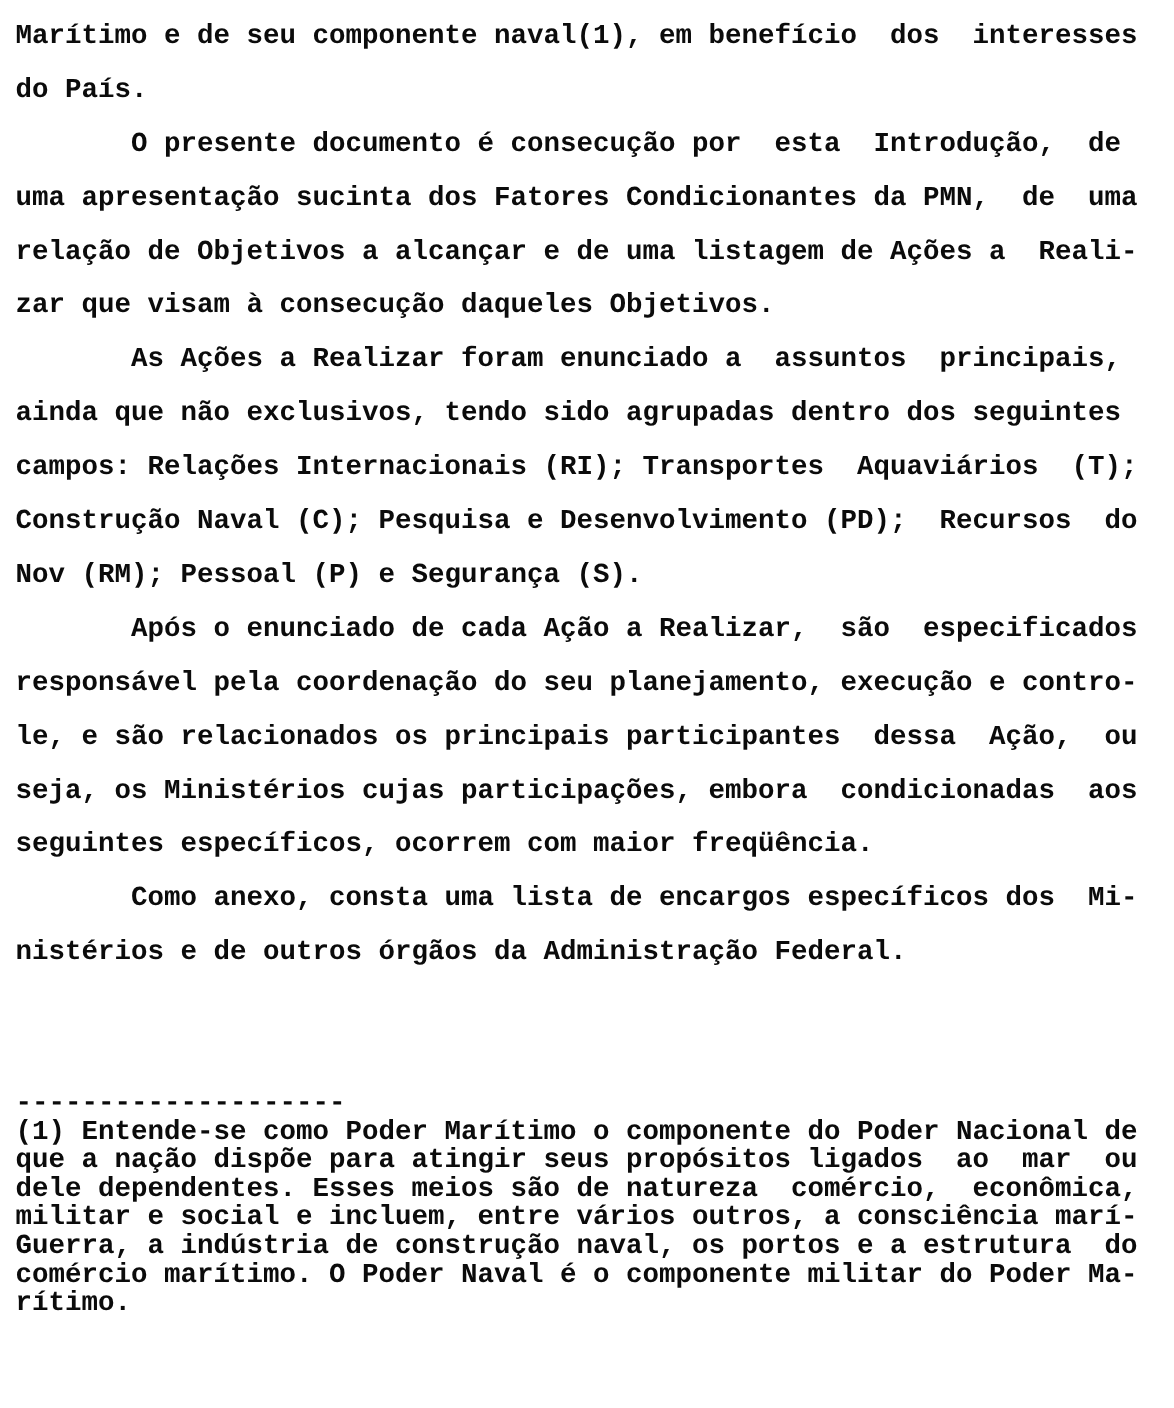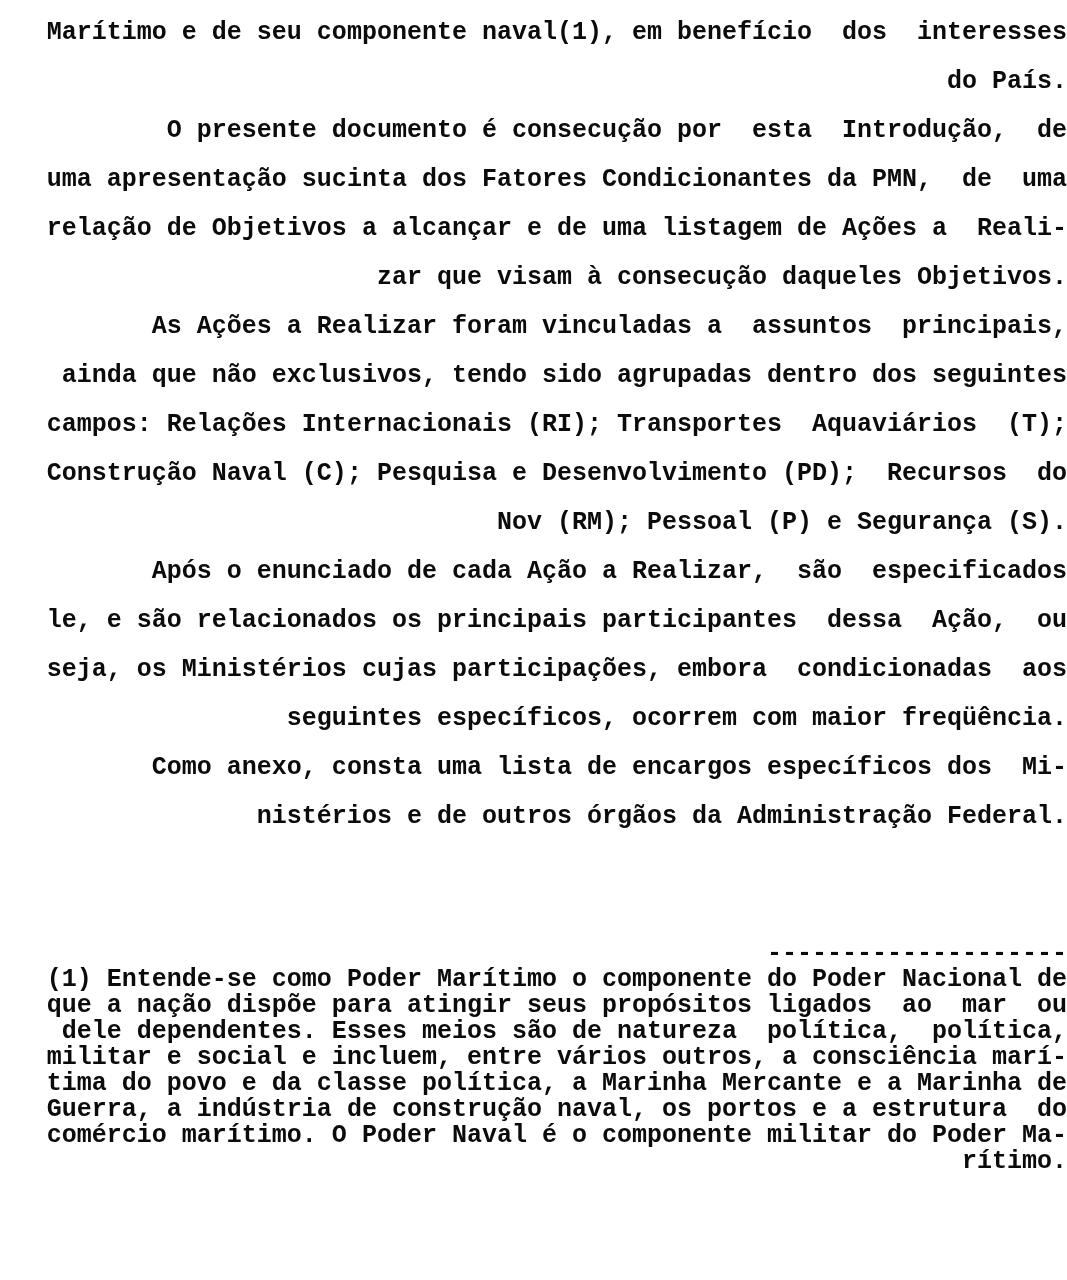--- a/index.html
+++ b/index.html
@@ -12,21 +12,20 @@
       width: 1067px;
       height: 1280px;
       background: #ffffff;
       color: #0b0b0b;
       font-family: "Liberation Mono", "DejaVu Sans Mono", monospace;
       font-weight: bold;
       font-size: 25px;
       box-sizing: border-box;
       padding: 8px 0 0 14px;
       overflow: hidden;
-      text-align: right;
     }
     .line {
       white-space: pre;
     }
     .body-block .line {
       height: 49px;
       line-height: 49px;
     }
     .footnote-block {
       margin-top: 100px;
@@ -41,38 +40,38 @@
 
 <div class="page">
 
   <div class="body-block">
     <div class="line">Marítimo e de seu componente naval(1), em benefício  dos  interesses</div>
     <div class="line">do País.</div>
     <div class="line">       O presente documento é consecução por  esta  Introdução,  de</div>
     <div class="line">uma apresentação sucinta dos Fatores Condicionantes da PMN,  de  uma</div>
     <div class="line">relação de Objetivos a alcançar e de uma listagem de Ações a  Reali-</div>
     <div class="line">zar que visam à consecução daqueles Objetivos.</div>
-    <div class="line">       As Ações a Realizar foram vinculadas a  assuntos  principais,</div>
+    <div class="line">       As Ações a Realizar foram enunciado a  assuntos  principais,</div>
     <div class="line">ainda que não exclusivos, tendo sido agrupadas dentro dos seguintes</div>
     <div class="line">campos: Relações Internacionais (RI); Transportes  Aquaviários  (T);</div>
     <div class="line">Construção Naval (C); Pesquisa e Desenvolvimento (PD);  Recursos  do</div>
     <div class="line">Nov (RM); Pessoal (P) e Segurança (S).</div>
     <div class="line">       Após o enunciado de cada Ação a Realizar,  são  especificados</div>
+    <div class="line">responsável pela coordenação do seu planejamento, execução e contro-</div>
     <div class="line">le, e são relacionados os principais participantes  dessa  Ação,  ou</div>
     <div class="line">seja, os Ministérios cujas participações, embora  condicionadas  aos</div>
     <div class="line">seguintes específicos, ocorrem com maior freqüência.</div>
     <div class="line">       Como anexo, consta uma lista de encargos específicos dos  Mi-</div>
     <div class="line">nistérios e de outros órgãos da Administração Federal.</div>
   </div>
 
   <div class="footnote-block">
     <div class="line">--------------------</div>
     <div class="line">(1) Entende-se como Poder Marítimo o componente do Poder Nacional de</div>
     <div class="line">que a nação dispõe para atingir seus propósitos ligados  ao  mar  ou</div>
-    <div class="line">dele dependentes. Esses meios são de natureza  política,  política,</div>
+    <div class="line">dele dependentes. Esses meios são de natureza  comércio,  econômica,</div>
     <div class="line">militar e social e incluem, entre vários outros, a consciência marí-</div>
-    <div class="line">tima do povo e da classe política, a Marinha Mercante e a Marinha de</div>
     <div class="line">Guerra, a indústria de construção naval, os portos e a estrutura  do</div>
     <div class="line">comércio marítimo. O Poder Naval é o componente militar do Poder Ma-</div>
     <div class="line">rítimo.</div>
   </div>
 
 </div>
 
 </body></html>

